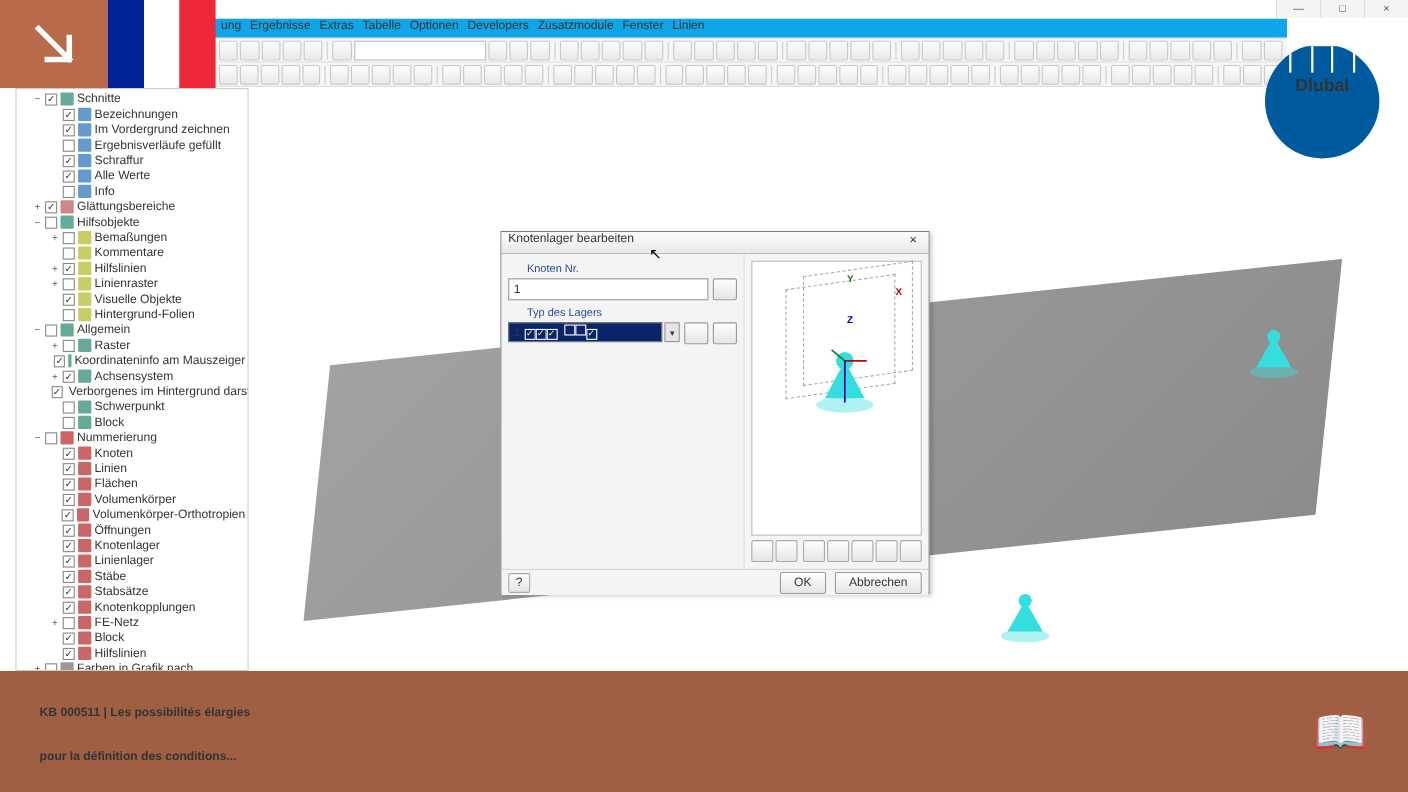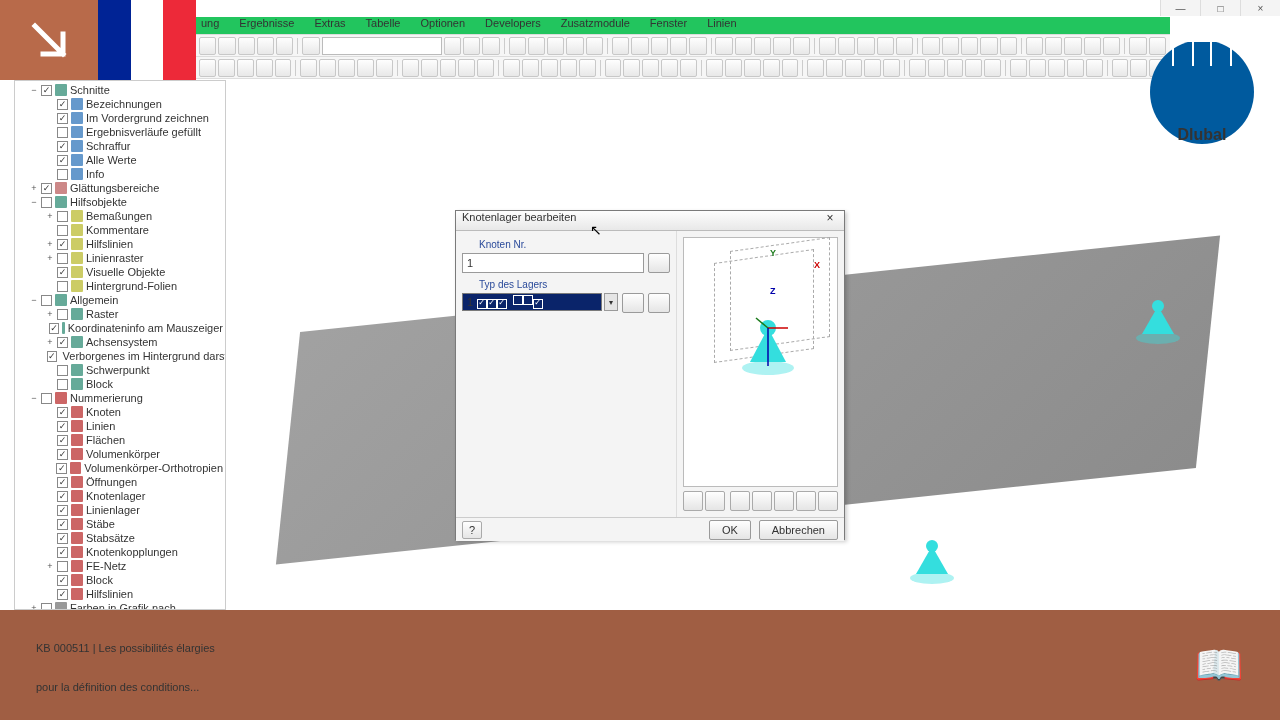--- a/index.html
+++ b/index.html
@@ -1,19 +1,19 @@
 <!DOCTYPE html>
 <html><head>
 <meta charset="utf-8">
 <style>
 *{margin:0;padding:0;box-sizing:border-box;font-family:"Segoe UI",Tahoma,sans-serif;font-size:11px;color:#333}
 html,body{width:1280px;height:720px;overflow:hidden;background:#fff}
 .screen{position:relative;width:1280px;height:720px}
 .app{position:absolute;top:0;left:0;right:0;bottom:110px;background:#fff}
-.menubar{position:absolute;top:17px;left:195px;right:110px;height:18px;display:flex;gap:20px;padding:0 6px;background:#22c55e;border-bottom:1px solid #ddd}
+.menubar{position:absolute;top:17px;left:195px;right:110px;height:18px;display:flex;gap:8px;padding:0 6px;background:#0ea5e9;border-bottom:1px solid #ddd}
 .menubar span{cursor:default}
 .toolbar{position:absolute;top:35px;left:195px;right:110px;height:22px;background:#f6f6f6;display:flex;align-items:center;gap:2px;padding:0 4px;border-bottom:1px solid #ddd}
 .toolbar2{position:absolute;top:57px;left:195px;right:110px;height:22px;background:#f6f6f6;display:flex;align-items:center;gap:2px;padding:0 4px;border-bottom:1px solid #ddd}
 .tb-btn{width:18px;height:18px;background:linear-gradient(#fefefe,#e8e8e8);border:1px solid #c8c8c8;border-radius:2px;display:inline-block}
 .tb-sep{width:1px;height:16px;background:#ccc;margin:0 2px}
 .tb-input{height:18px;border:1px solid #bbb;background:#fff;padding:0 4px;font-size:10px}
 .sidebar{position:absolute;top:80px;left:14px;width:212px;bottom:0;background:#fff;border:1px solid #ccc;overflow:hidden}
 .tree{padding:2px 0;font-size:10.5px;line-height:14px}
 .tree-item{display:flex;align-items:center;padding:0 2px;white-space:nowrap;overflow:hidden}
 .tree-item.l1{padding-left:14px}
@@ -61,25 +61,25 @@
 .dlg-footer button{height:20px;padding:0 12px;background:linear-gradient(#fefefe,#e5e5e5);border:1px solid #9a9a9a;border-radius:2px;font-size:11px;cursor:pointer}
 .prev-toolbar{display:flex;gap:2px;justify-content:space-between}
 .prev-toolbar .grp{display:flex;gap:2px}
 .prev-toolbar .b{width:20px;height:20px;background:linear-gradient(#fefefe,#e5e5e5);border:1px solid #aaa;border-radius:2px}
 .overlay-top{position:absolute;top:0;left:0;width:196px;height:80px;display:flex}
 .ot-arrow{width:98px;height:80px;background:#b86a4a;display:flex;align-items:center;justify-content:center}
 .ot-arrow svg{width:40px;height:40px}
 .ot-flag{width:98px;height:80px;display:flex}
 .ot-flag div{flex:1}
 .overlay-bottom{position:absolute;left:0;right:0;bottom:0;height:110px;background:#a05e43;display:flex;align-items:center;padding:0 36px;gap:40px}
-.ob-title{flex:1;color:#fff;font-size:28px;line-height:34px;font-weight:400}
+.ob-title{flex:1;color:#fff;font-size:28px;line-height:34px;font-weight:700}
 .ob-right{display:flex;align-items:center;gap:14px}
 .ob-book{font-size:40px}
 .ob-kb{color:#fff;font-size:20px;font-weight:bold;line-height:22px}
-.dlubal-badge{position:absolute;top:40px;right:26px;width:104px;height:104px;border-radius:52px;background:#005a9e;display:flex;flex-direction:column;align-items:center;justify-content:space-between;color:#fff;z-index:5}
+.dlubal-badge{position:absolute;top:40px;right:26px;width:104px;height:104px;border-radius:52px;background:#005a9e;display:flex;flex-direction:column;align-items:center;justify-content:flex-start;color:#fff;z-index:5}
 .dlubal-badge .bridge{width:60px;height:26px;border:2px solid #fff;border-bottom:none;position:relative;margin-bottom:4px}
 .dlubal-badge .bridge::before,.dlubal-badge .bridge::after{content:"";position:absolute;top:0;bottom:0;width:2px;background:#fff}
 .dlubal-badge .bridge::before{left:18px}
 .dlubal-badge .bridge::after{right:18px}
 .dlubal-badge .name{font-size:16px;font-weight:bold}
 .cursor{position:absolute;left:590px;top:222px;font-size:14px;color:#000;z-index:10}
 </style>
 </head>
 <body>
 

